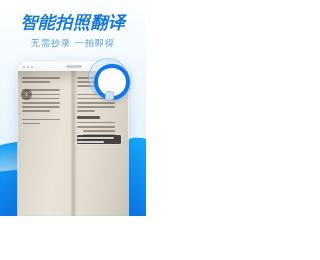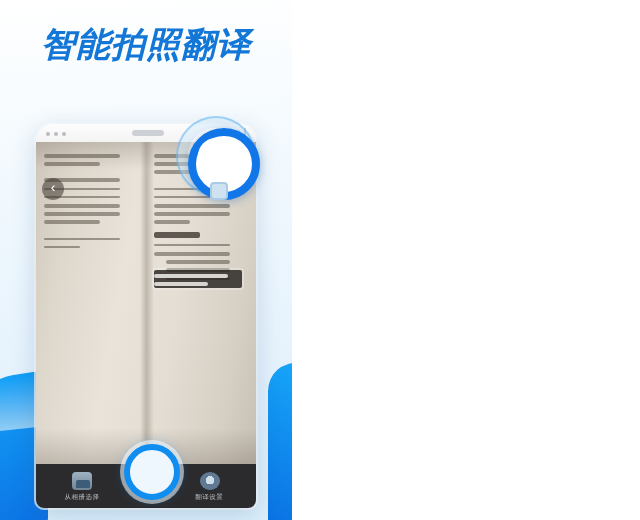--- a/index.html
+++ b/index.html
@@ -2,23 +2,22 @@
 <html><head>
 <meta charset="utf-8">
 <style>
   html,body{margin:0;padding:0;}
   body{
     width:146px;height:260px;overflow:hidden;
     font-family:"Liberation Sans","DejaVu Sans",sans-serif;
     background:#ffffff;
   }
   #screen{
-    position:relative;width:146px;height:260px;overflow:hidden;
+    position:relative;width:146px;height:216px;overflow:hidden;
     background:linear-gradient(176deg,#ffffff 0%,#f4fafe 28%,#eaf5fd 55%,#e3f1fc 78%,#dceffb 100%);
-    padding-left:12px;
   }
 
   
   .blob{position:absolute;background:linear-gradient(180deg,#0e9ef7 0%,#0a74e6 100%);}
   .blob-left{
     left:-16px;bottom:-6px;width:40px;height:78px;
     border-radius:22px 6px 4px 20px;
     transform:skewY(-9deg);
     background:linear-gradient(160deg,#14a5f8 0%,#0b6fe3 100%);
   }
@@ -161,20 +160,21 @@
 <body>
 
 <div id="screen">
 
   <div class="blob blob-left"></div>
   <div class="blob blob-right"></div>
   <div class="blob-wash"></div>
 
   <div class="headline-wrap">
     <div class="headline">智能拍照翻译</div>
+    <div class="subhead">无需抄录 一拍即得</div>
   </div>
 
   <div id="phone">
 
     <div class="statusbar">
       <div class="sb-left">
         <i class="sb-dot"></i>
           <i class="sb-dot"></i>
           <i class="sb-dot"></i>
       </div>

